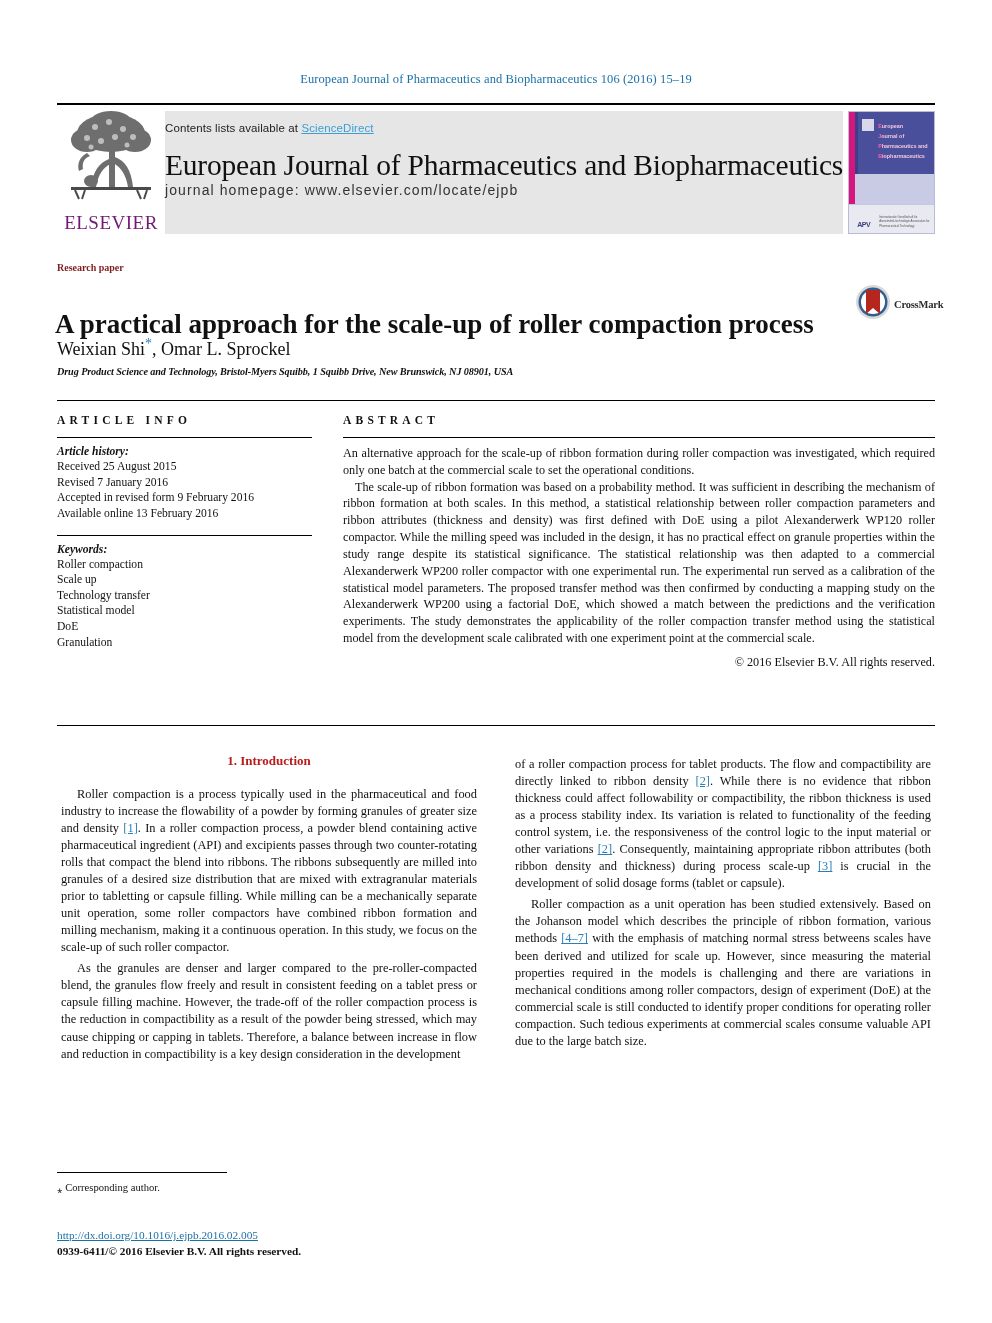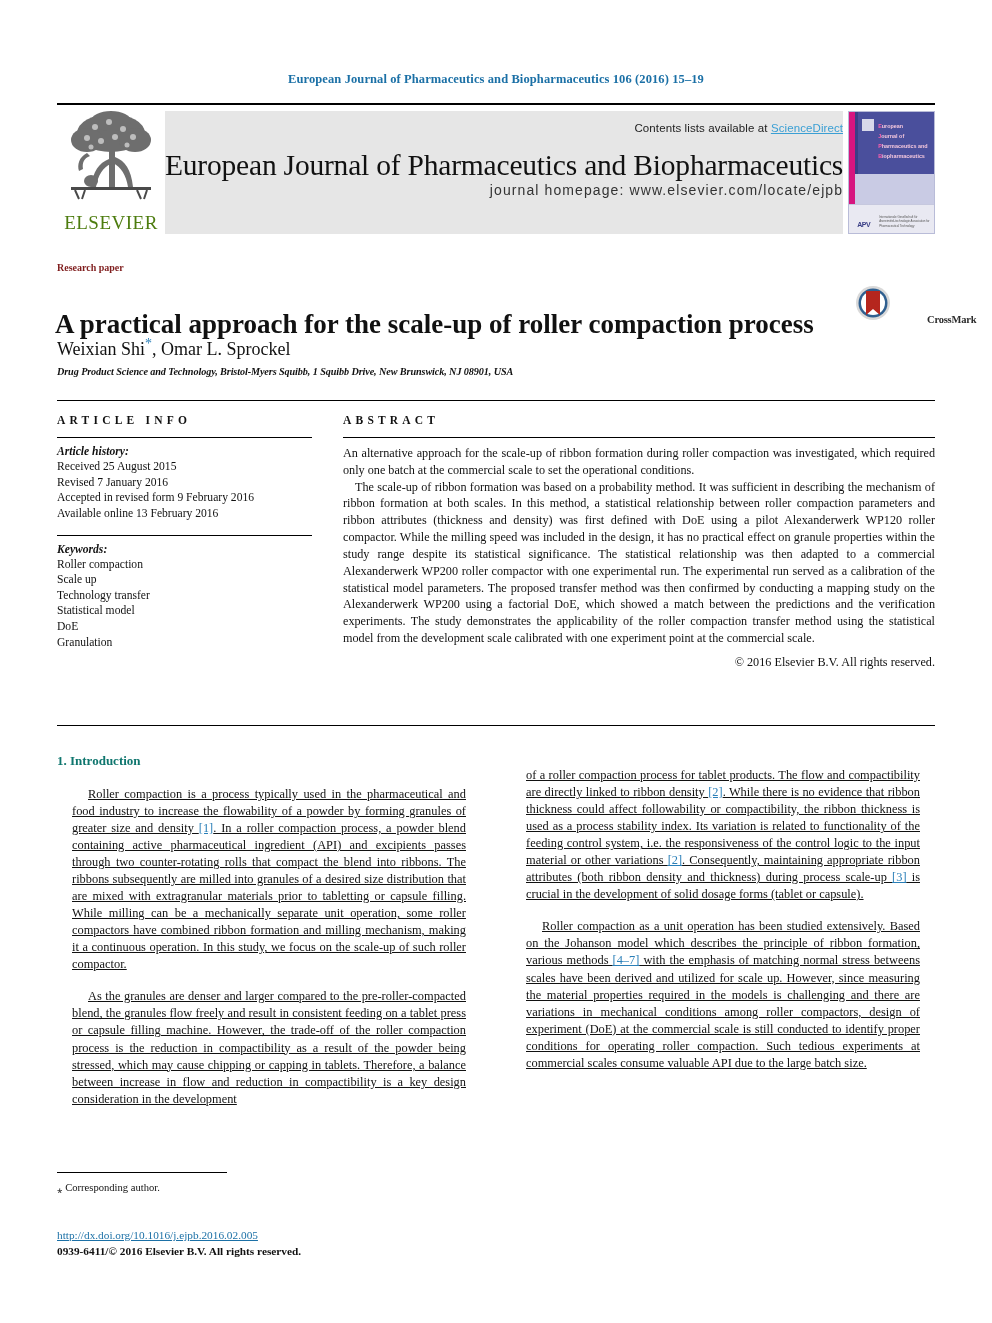--- a/index.html
+++ b/index.html
@@ -23,21 +23,21 @@
 
   
   .running-head {
     position: absolute;
     top: 72px;
     left: 0;
     width: 992px;
     text-align: center;
     font-family: "Liberation Serif", serif;
     font-size: 12.5px;
-    font-weight: bold;
+    font-weight: normal;
     color: #1b70a6;
     letter-spacing: .1px;
   }
 
   
   .masthead {
     position: absolute;
     top: 103px;
     left: 57px;
     width: 878px;
@@ -63,31 +63,31 @@
     justify-content: flex-end;
     align-items: center;
     padding-bottom: 2px;
     box-sizing: border-box;
   }
   .tree-svg { display:block; }
   .elsevier-word {
     font-family: "Liberation Serif", serif;
     font-size: 19px;
     letter-spacing: .5px;
-    color: #4d7c0f;
+    color: #701a75;
     line-height: 1;
     margin-top: 10px;
   }
   .center-band {
     flex: 1 1 auto;
     background: #e6e6e6;
     position: relative;
     display: flex;
     flex-direction: column;
-    align-items: flex-end;
+    align-items: flex-start;
     justify-content: flex-start;
     padding-top: 11px;
     box-sizing: border-box;
   }
   .contents-line {
     font-family: "Liberation Sans", sans-serif;
     font-size: 11.5px;
     color: #222;
     letter-spacing: .1px;
   }
@@ -229,22 +229,21 @@
     color: #111;
     letter-spacing: -.1px;
   }
   .crossmark {
     position: absolute;
     top: 283px;
     left: 855px;
     width: 90px;
     height: 42px;
     display: flex;
-    align-items: flex-end;
-    gap: 33px;
+    align-items: center;
   }
   .crossmark-label {
     font-family: "Liberation Serif", serif;
     font-size: 10.5px;
     font-weight: bold;
     color: #2b2b2b;
     margin-left: 3px;
     letter-spacing: -.2px;
   }
 
@@ -328,24 +327,24 @@
     line-height: 1.375;
     text-align: justify;
     color: #111;
   }
   .body-left { left: 57px; }
   .body-right { left: 511px; }
   .sec-title {
     font-size: 13px;
     font-weight: bold;
     margin: 0 0 16px 0;
-    color: #0f766e;
-    text-align: left;
-  }
-  .body-col p { margin: 15px; text-indent: 16px; text-decoration: underline; }
+    color: #b91c1c;
+    text-align: center;
+  }
+  .body-col p { margin: 4px; text-indent: 16px; }
   .ref { color: #2a7fb8; }
 
   
   .foot-rule {
     position: absolute;
     left: 57px;
     top: 1172px;
     width: 170px;
     border-top: 1px solid #000;
   }

